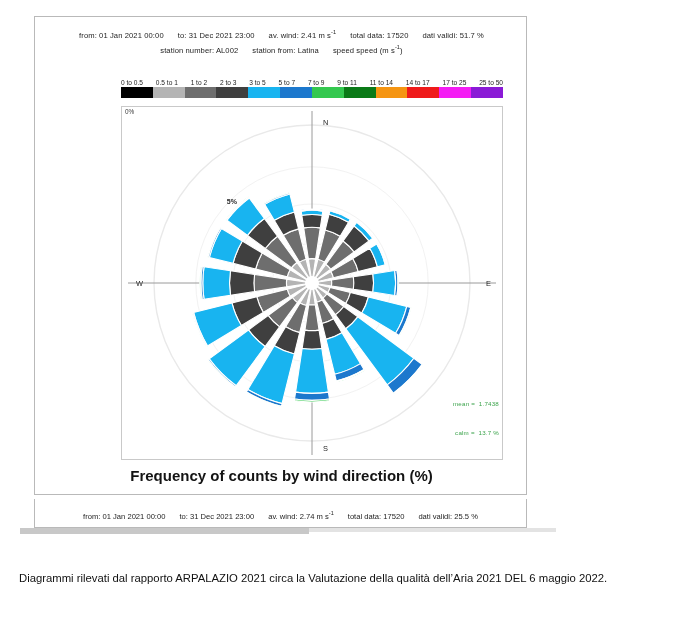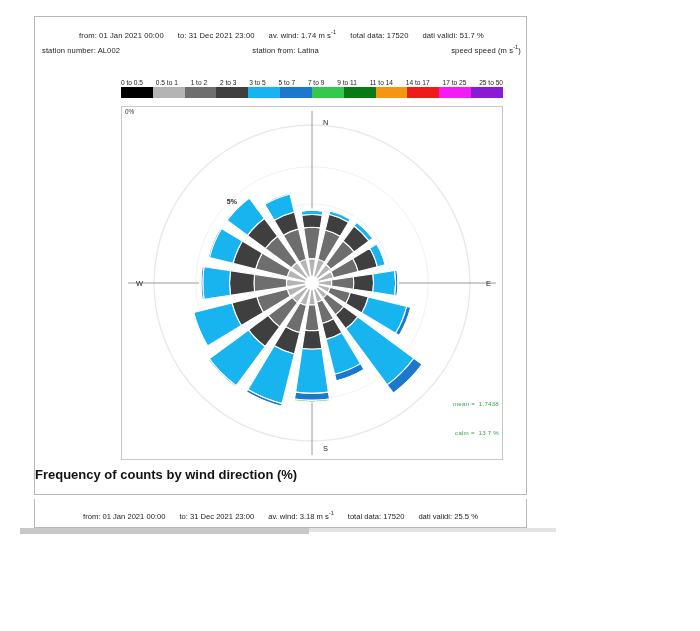--- a/index.html
+++ b/index.html
@@ -17,21 +17,21 @@
     border:1px solid #b9b9b9;background:#fff;box-sizing:border-box;
   }
 
   
   #hdr{position:absolute;left:0;top:0;width:493px;}
   .hdr-line{
     display:flex;justify-content:center;align-items:flex-end;
     font-size:7.6px;letter-spacing:0.1px;white-space:nowrap;color:#1d1d1d;
   }
   #hdr-line1{padding-top:14px;}
-  #hdr-line2{padding-top:6px;justify-content:space-between;}
+  #hdr-line2{padding-top:6px;}
   .hdr-seg{margin:0 7px;}
   sup{font-size:5.6px;vertical-align:super;line-height:0;}
 
   
   #legend{position:absolute;left:86px;top:62px;width:382px;}
   #legend-labels{display:flex;width:382px;font-size:6.6px;color:#1d1d1d;
     white-space:nowrap;justify-content:space-between;}
   #legend-labels span{flex:0 0 auto;text-align:center;}
   #legend-bar{display:flex;width:382px;height:11px;margin-top:1px;border:0;}
   #legend-bar div{flex:1 1 0;height:11px;}
@@ -47,22 +47,22 @@
   
   #stats{
     position:absolute;right:3px;bottom:2px;text-align:right;
     font-size:6.2px;line-height:1.55;color:#3aa34a;white-space:pre;
     font-family:"Liberation Sans","DejaVu Sans",sans-serif;
   }
   #stats div{letter-spacing:0.2px;}
 
   
   #fig-caption{
-    position:absolute;left:0;top:450px;width:493px;
-    font-size:13px;font-weight:bold;color:#141414;
+    position:absolute;left:0;top:450px;width:493px;text-align:center;
+    font-size:15px;font-weight:bold;color:#141414;
   }
 
   
   #panel2{
     position:absolute;left:34px;top:499px;width:493px;height:29px;
     border:1px solid #b9b9b9;border-top:none;background:#fff;box-sizing:border-box;
   }
   #panel2-line{
     display:flex;justify-content:center;align-items:flex-end;padding-top:13px;
     font-size:7.6px;white-space:nowrap;color:#1d1d1d;
@@ -85,21 +85,21 @@
 <body>
 
 <div id="page">
 
   <div id="figure-panel">
 
     <div id="hdr">
       <div class="hdr-line" id="hdr-line1">
         <span class="hdr-seg">from: 01 Jan 2021 00:00</span>
         <span class="hdr-seg">to: 31 Dec 2021 23:00</span>
-        <span class="hdr-seg"><span>av. wind:  1.74 m s</span><sup>-1</sup></span>
+        <span class="hdr-seg"><span>av. wind:  2.41 m s</span><sup>-1</sup></span>
         <span class="hdr-seg">total data: 17520</span>
         <span class="hdr-seg">dati validi: 51.7 %</span>
       </div>
       <div class="hdr-line" id="hdr-line2">
         <span class="hdr-seg">station number:  AL002</span>
         <span class="hdr-seg">station from: Latina</span>
         <span class="hdr-seg"><span>speed speed (m s</span><sup>-1</sup><span>)</span></span>
       </div>
     </div>
 
@@ -286,22 +286,23 @@
       </div>
     </div>
 
     <div id="fig-caption">Frequency of counts by wind direction (%)</div>
   </div>
 
   <div id="panel2">
     <div id="panel2-line">
       <span class="hdr-seg">from: 01 Jan 2021 00:00</span>
       <span class="hdr-seg">to: 31 Dec 2021 23:00</span>
-      <span class="hdr-seg"><span>av. wind:  3.18 m s</span><sup>-1</sup></span>
+      <span class="hdr-seg"><span>av. wind:  2.74 m s</span><sup>-1</sup></span>
       <span class="hdr-seg">total data: 17520</span>
       <span class="hdr-seg">dati validi: 25.5 %</span>
     </div>
   </div>
   <div id="panel2-shadow"></div>
   <div id="panel2-shadow2"></div>
 
+  <div id="doc-caption">Diagrammi rilevati dal rapporto ARPALAZIO 2021 circa la Valutazione della qualità dell’Aria 2021 DEL 6 maggio 2022.</div>
 
 </div>
 
 </body></html>

